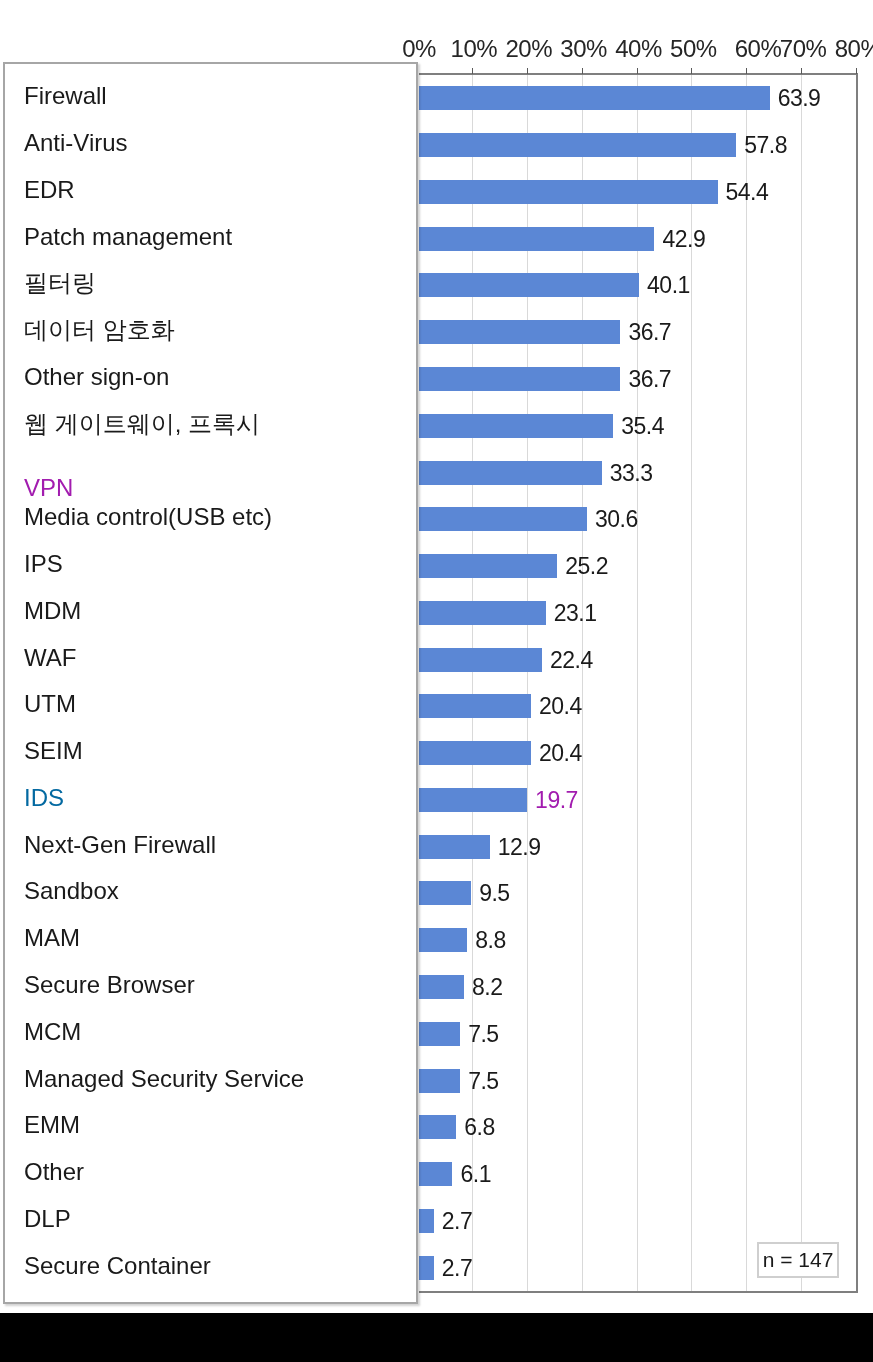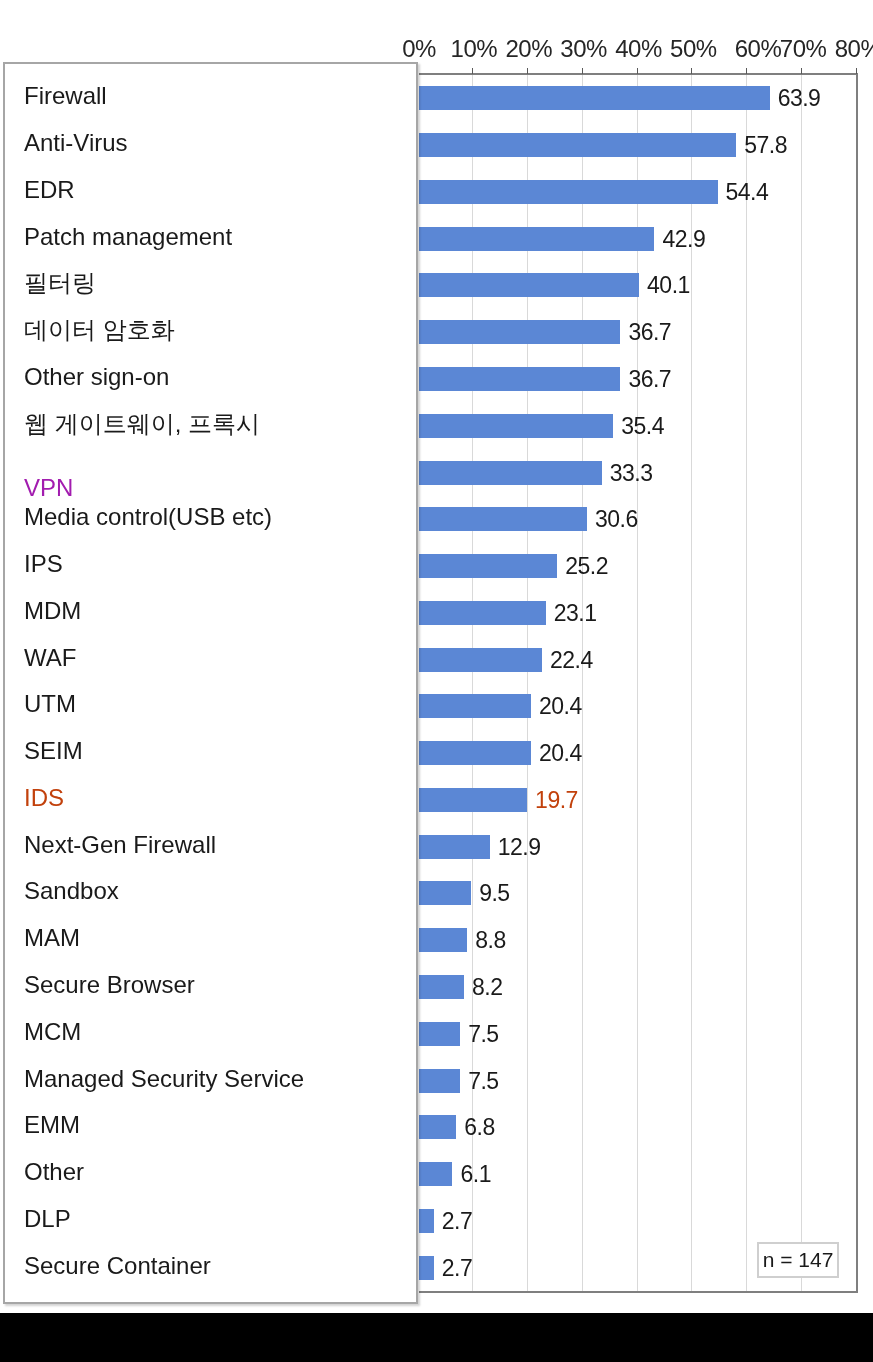--- a/index.html
+++ b/index.html
@@ -105,21 +105,21 @@
       <div class="bar-value" style="top: 479.077px; left: 146.285px; color: rgb(26, 26, 26);">25.2</div>
       <div class="bar" style="top: 525.846px; left: 0px; width: 126.761px; background: rgb(91, 135, 213);"></div>
       <div class="bar-value" style="top: 525.846px; left: 134.761px; color: rgb(26, 26, 26);">23.1</div>
       <div class="bar" style="top: 572.615px; left: 0px; width: 122.92px; background: rgb(91, 135, 213);"></div>
       <div class="bar-value" style="top: 572.615px; left: 130.92px; color: rgb(26, 26, 26);">22.4</div>
       <div class="bar" style="top: 619.385px; left: 0px; width: 111.945px; background: rgb(91, 135, 213);"></div>
       <div class="bar-value" style="top: 619.385px; left: 119.945px; color: rgb(26, 26, 26);">20.4</div>
       <div class="bar" style="top: 666.154px; left: 0px; width: 111.945px; background: rgb(91, 135, 213);"></div>
       <div class="bar-value" style="top: 666.154px; left: 119.945px; color: rgb(26, 26, 26);">20.4</div>
       <div class="bar" style="top: 712.923px; left: 0px; width: 108.104px; background: rgb(91, 135, 213);"></div>
-      <div class="bar-value" style="top: 712.923px; left: 116.104px; color: #c2410c;">19.7</div>
+      <div class="bar-value" style="top: 712.923px; left: 116.104px; color: #a21caf;">19.7</div>
       <div class="bar" style="top: 759.692px; left: 0px; width: 70.7887px; background: rgb(91, 135, 213);"></div>
       <div class="bar-value" style="top: 759.692px; left: 78.7887px; color: rgb(26, 26, 26);">12.9</div>
       <div class="bar" style="top: 806.462px; left: 0px; width: 52.1313px; background: rgb(91, 135, 213);"></div>
       <div class="bar-value" style="top: 806.462px; left: 60.1313px; color: rgb(26, 26, 26);">9.5</div>
       <div class="bar" style="top: 853.231px; left: 0px; width: 48.29px; background: rgb(91, 135, 213);"></div>
       <div class="bar-value" style="top: 853.231px; left: 56.29px; color: rgb(26, 26, 26);">8.8</div>
       <div class="bar" style="top: 900px; left: 0px; width: 44.9975px; background: rgb(91, 135, 213);"></div>
       <div class="bar-value" style="top: 900px; left: 52.9975px; color: rgb(26, 26, 26);">8.2</div>
       <div class="bar" style="top: 946.769px; left: 0px; width: 41.1562px; background: rgb(91, 135, 213);"></div>
       <div class="bar-value" style="top: 946.769px; left: 49.1562px; color: rgb(26, 26, 26);">7.5</div>
@@ -144,21 +144,21 @@
       <div class="cat-row" style="top: 242.846px; height: 46.7692px; color: rgb(26, 26, 26);">데이터 암호화</div>
       <div class="cat-row" style="top: 289.615px; height: 46.7692px; color: rgb(26, 26, 26);">Other sign-on</div>
       <div class="cat-row" style="top: 336.385px; height: 46.7692px; color: rgb(26, 26, 26);">웹 게이트웨이, 프록시</div>
       <div class="cat-row" style="top: 383.154px; height: 46.7692px; color: #a21caf; margin-top: 17px;">VPN</div>
       <div class="cat-row" style="top: 429.923px; height: 46.7692px; color: rgb(26, 26, 26);">Media control(USB etc)</div>
       <div class="cat-row" style="top: 476.692px; height: 46.7692px; color: rgb(26, 26, 26);">IPS</div>
       <div class="cat-row" style="top: 523.462px; height: 46.7692px; color: rgb(26, 26, 26);">MDM</div>
       <div class="cat-row" style="top: 570.231px; height: 46.7692px; color: rgb(26, 26, 26);">WAF</div>
       <div class="cat-row" style="top: 617px; height: 46.7692px; color: rgb(26, 26, 26);">UTM</div>
       <div class="cat-row" style="top: 663.769px; height: 46.7692px; color: rgb(26, 26, 26);">SEIM</div>
-      <div class="cat-row" style="top: 710.538px; height: 46.7692px; color: #c2410c;">IDS</div>
+      <div class="cat-row" style="top: 710.538px; height: 46.7692px; color: #0369a1;">IDS</div>
       <div class="cat-row" style="top: 757.308px; height: 46.7692px; color: rgb(26, 26, 26);">Next-Gen Firewall</div>
       <div class="cat-row" style="top: 804.077px; height: 46.7692px; color: rgb(26, 26, 26);">Sandbox</div>
       <div class="cat-row" style="top: 850.846px; height: 46.7692px; color: rgb(26, 26, 26);">MAM</div>
       <div class="cat-row" style="top: 897.615px; height: 46.7692px; color: rgb(26, 26, 26);">Secure Browser</div>
       <div class="cat-row" style="top: 944.385px; height: 46.7692px; color: rgb(26, 26, 26);">MCM</div>
       <div class="cat-row" style="top: 991.154px; height: 46.7692px; color: rgb(26, 26, 26);">Managed Security Service</div>
       <div class="cat-row" style="top: 1037.92px; height: 46.7692px; color: rgb(26, 26, 26);">EMM</div>
       <div class="cat-row" style="top: 1084.69px; height: 46.7692px; color: rgb(26, 26, 26);">Other</div>
       <div class="cat-row" style="top: 1131.46px; height: 46.7692px; color: rgb(26, 26, 26);">DLP</div>
       <div class="cat-row" style="top: 1178.23px; height: 46.7692px; color: rgb(26, 26, 26);">Secure Container</div>

